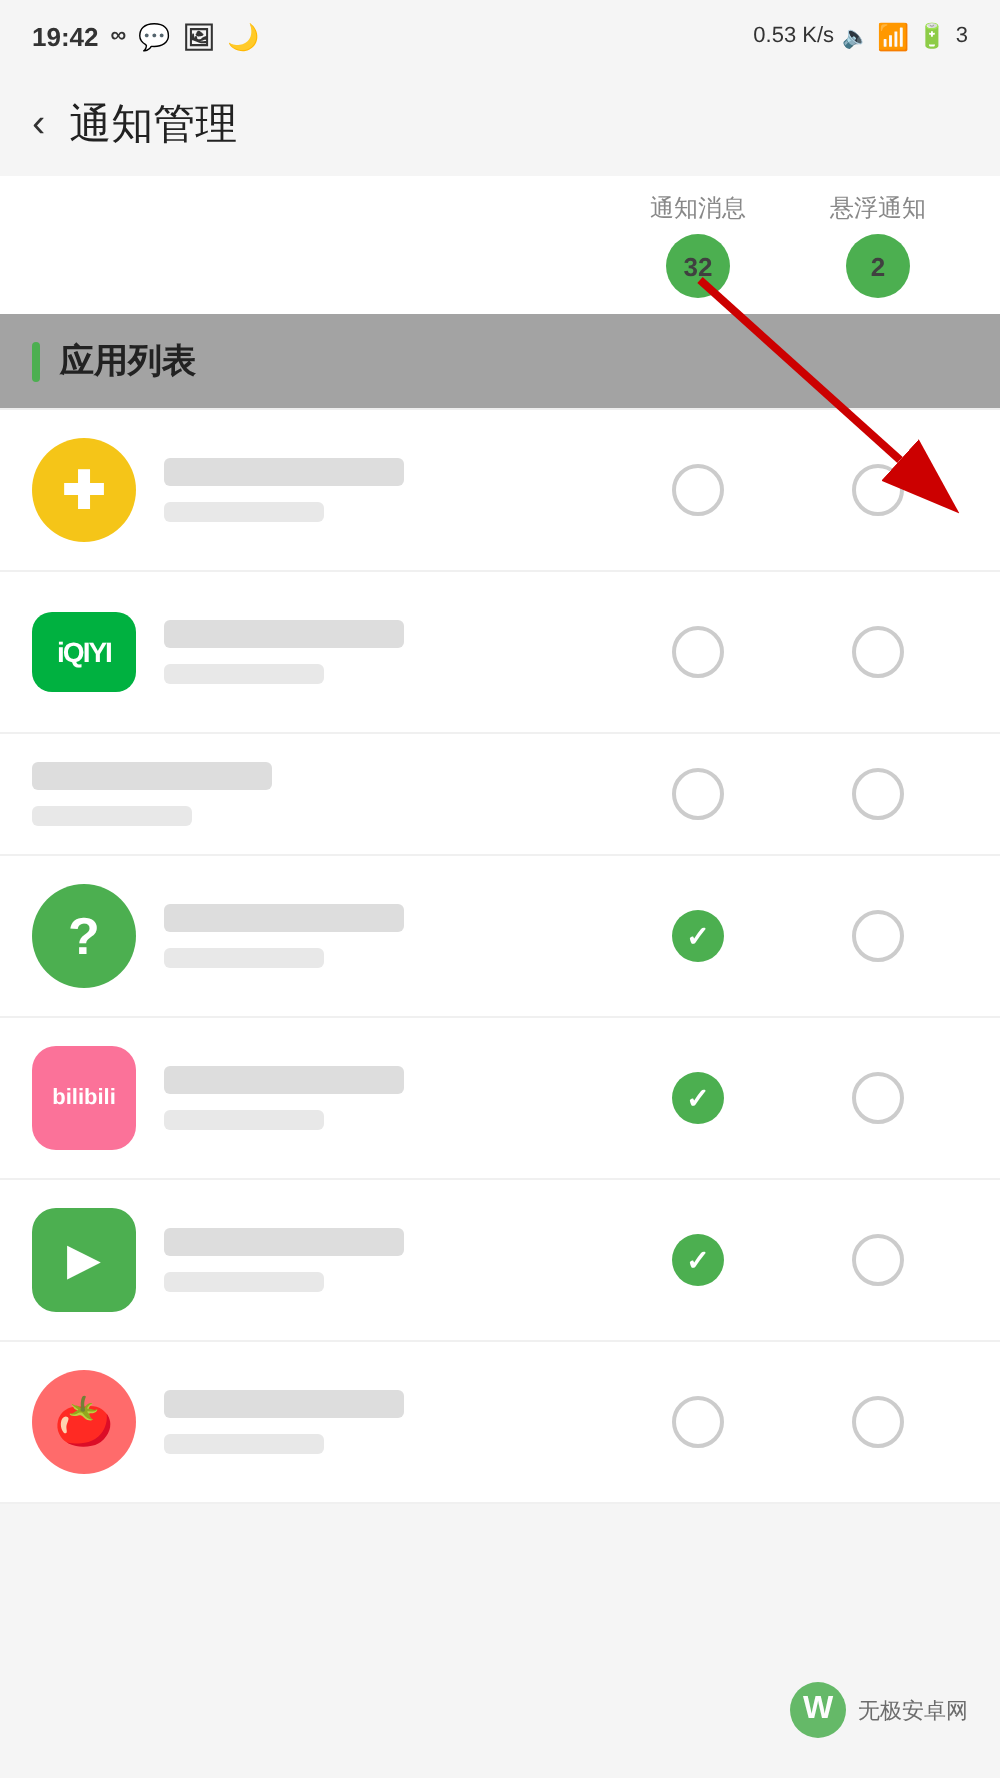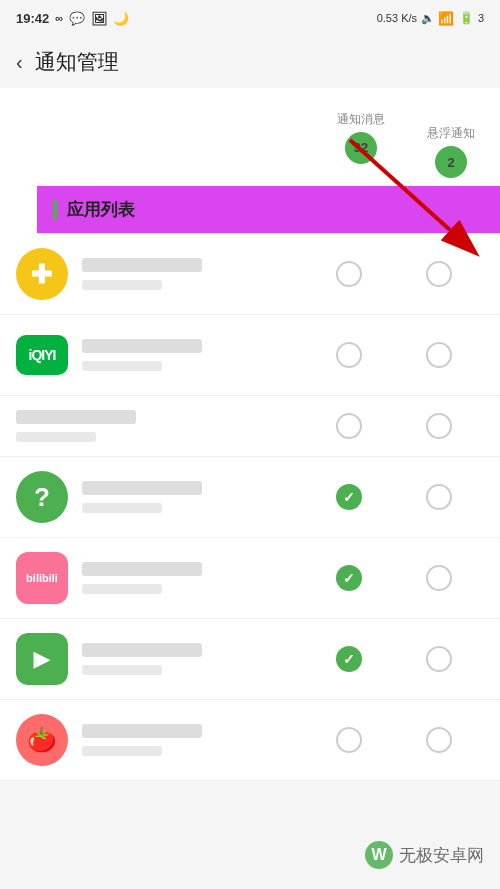--- a/index.html
+++ b/index.html
@@ -72,23 +72,22 @@
     .main-content {
       background: #fff;
       margin: 0;
     }
 
     
     .section-header {
       display: flex;
       align-items: center;
       padding: 12px 16px;
-      background: #d946ef;
+      background: #a3a3a3;
       border-bottom: 1px solid #eee;
-      margin-left: 37px;
     }
 
     .section-border {
       width: 4px;
       height: 20px;
       background: #4CAF50;
       border-radius: 2px;
       margin-right: 10px;
     }
 
@@ -313,29 +312,29 @@
       border-radius: 50%;
       display: flex;
       align-items: center;
       justify-content: center;
       color: #fff;
       font-size: 16px;
       font-weight: bold;
     }
 
     .watermark-text {
-      font-size: 17px;
+      font-size: 11px;
       color: #555;
     }
 
     
     .col-header-row {
       display: flex;
-      align-items: center;
-      padding: 8px 4px;
+      align-items: flex-end;
+      padding: 8px 16px;
       background: #fff;
     }
 
     .col-header-spacer {
       flex: 1;
     }
 
     .col-header-notify {
       width: 90px;
       display: flex;
@@ -343,21 +342,20 @@
       align-items: center;
       gap: 4px;
     }
 
     .col-header-float {
       width: 90px;
       display: flex;
       flex-direction: column;
       align-items: center;
       gap: 4px;
-      margin-top: 29px;
     }
 
     .col-label {
       font-size: 12px;
       color: #888;
     }
   </style>
 </head>
 <body>
 

